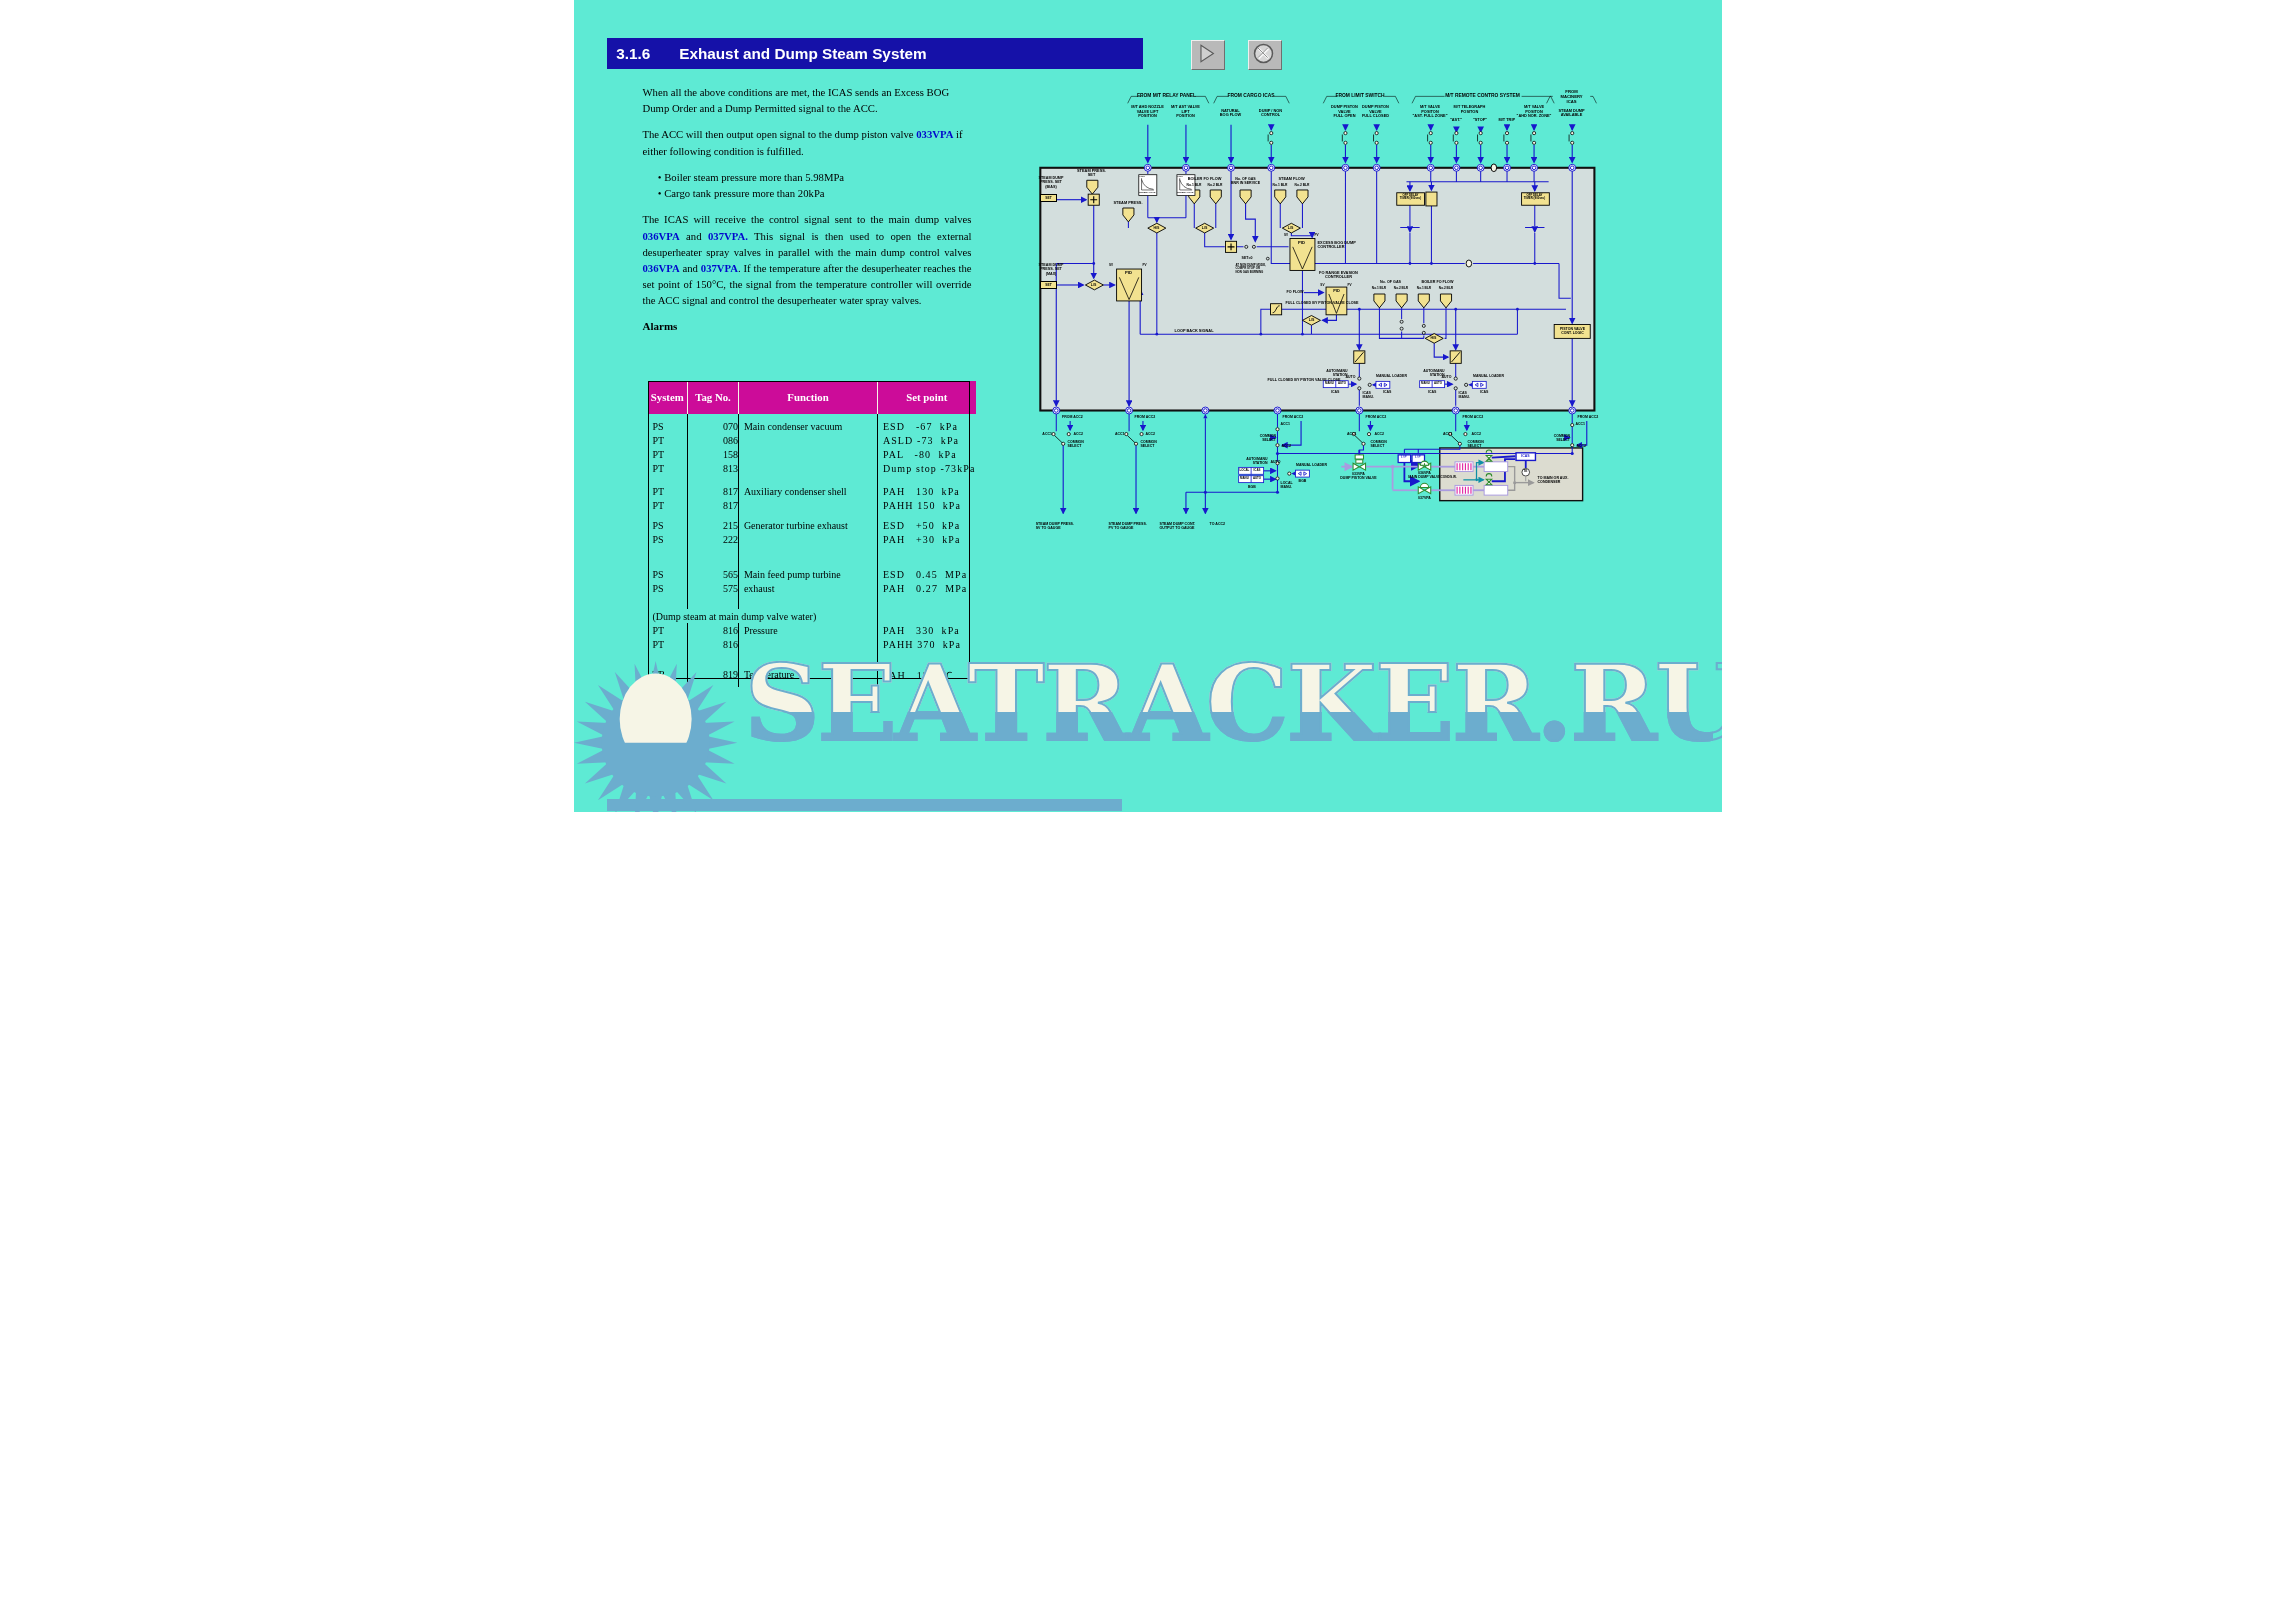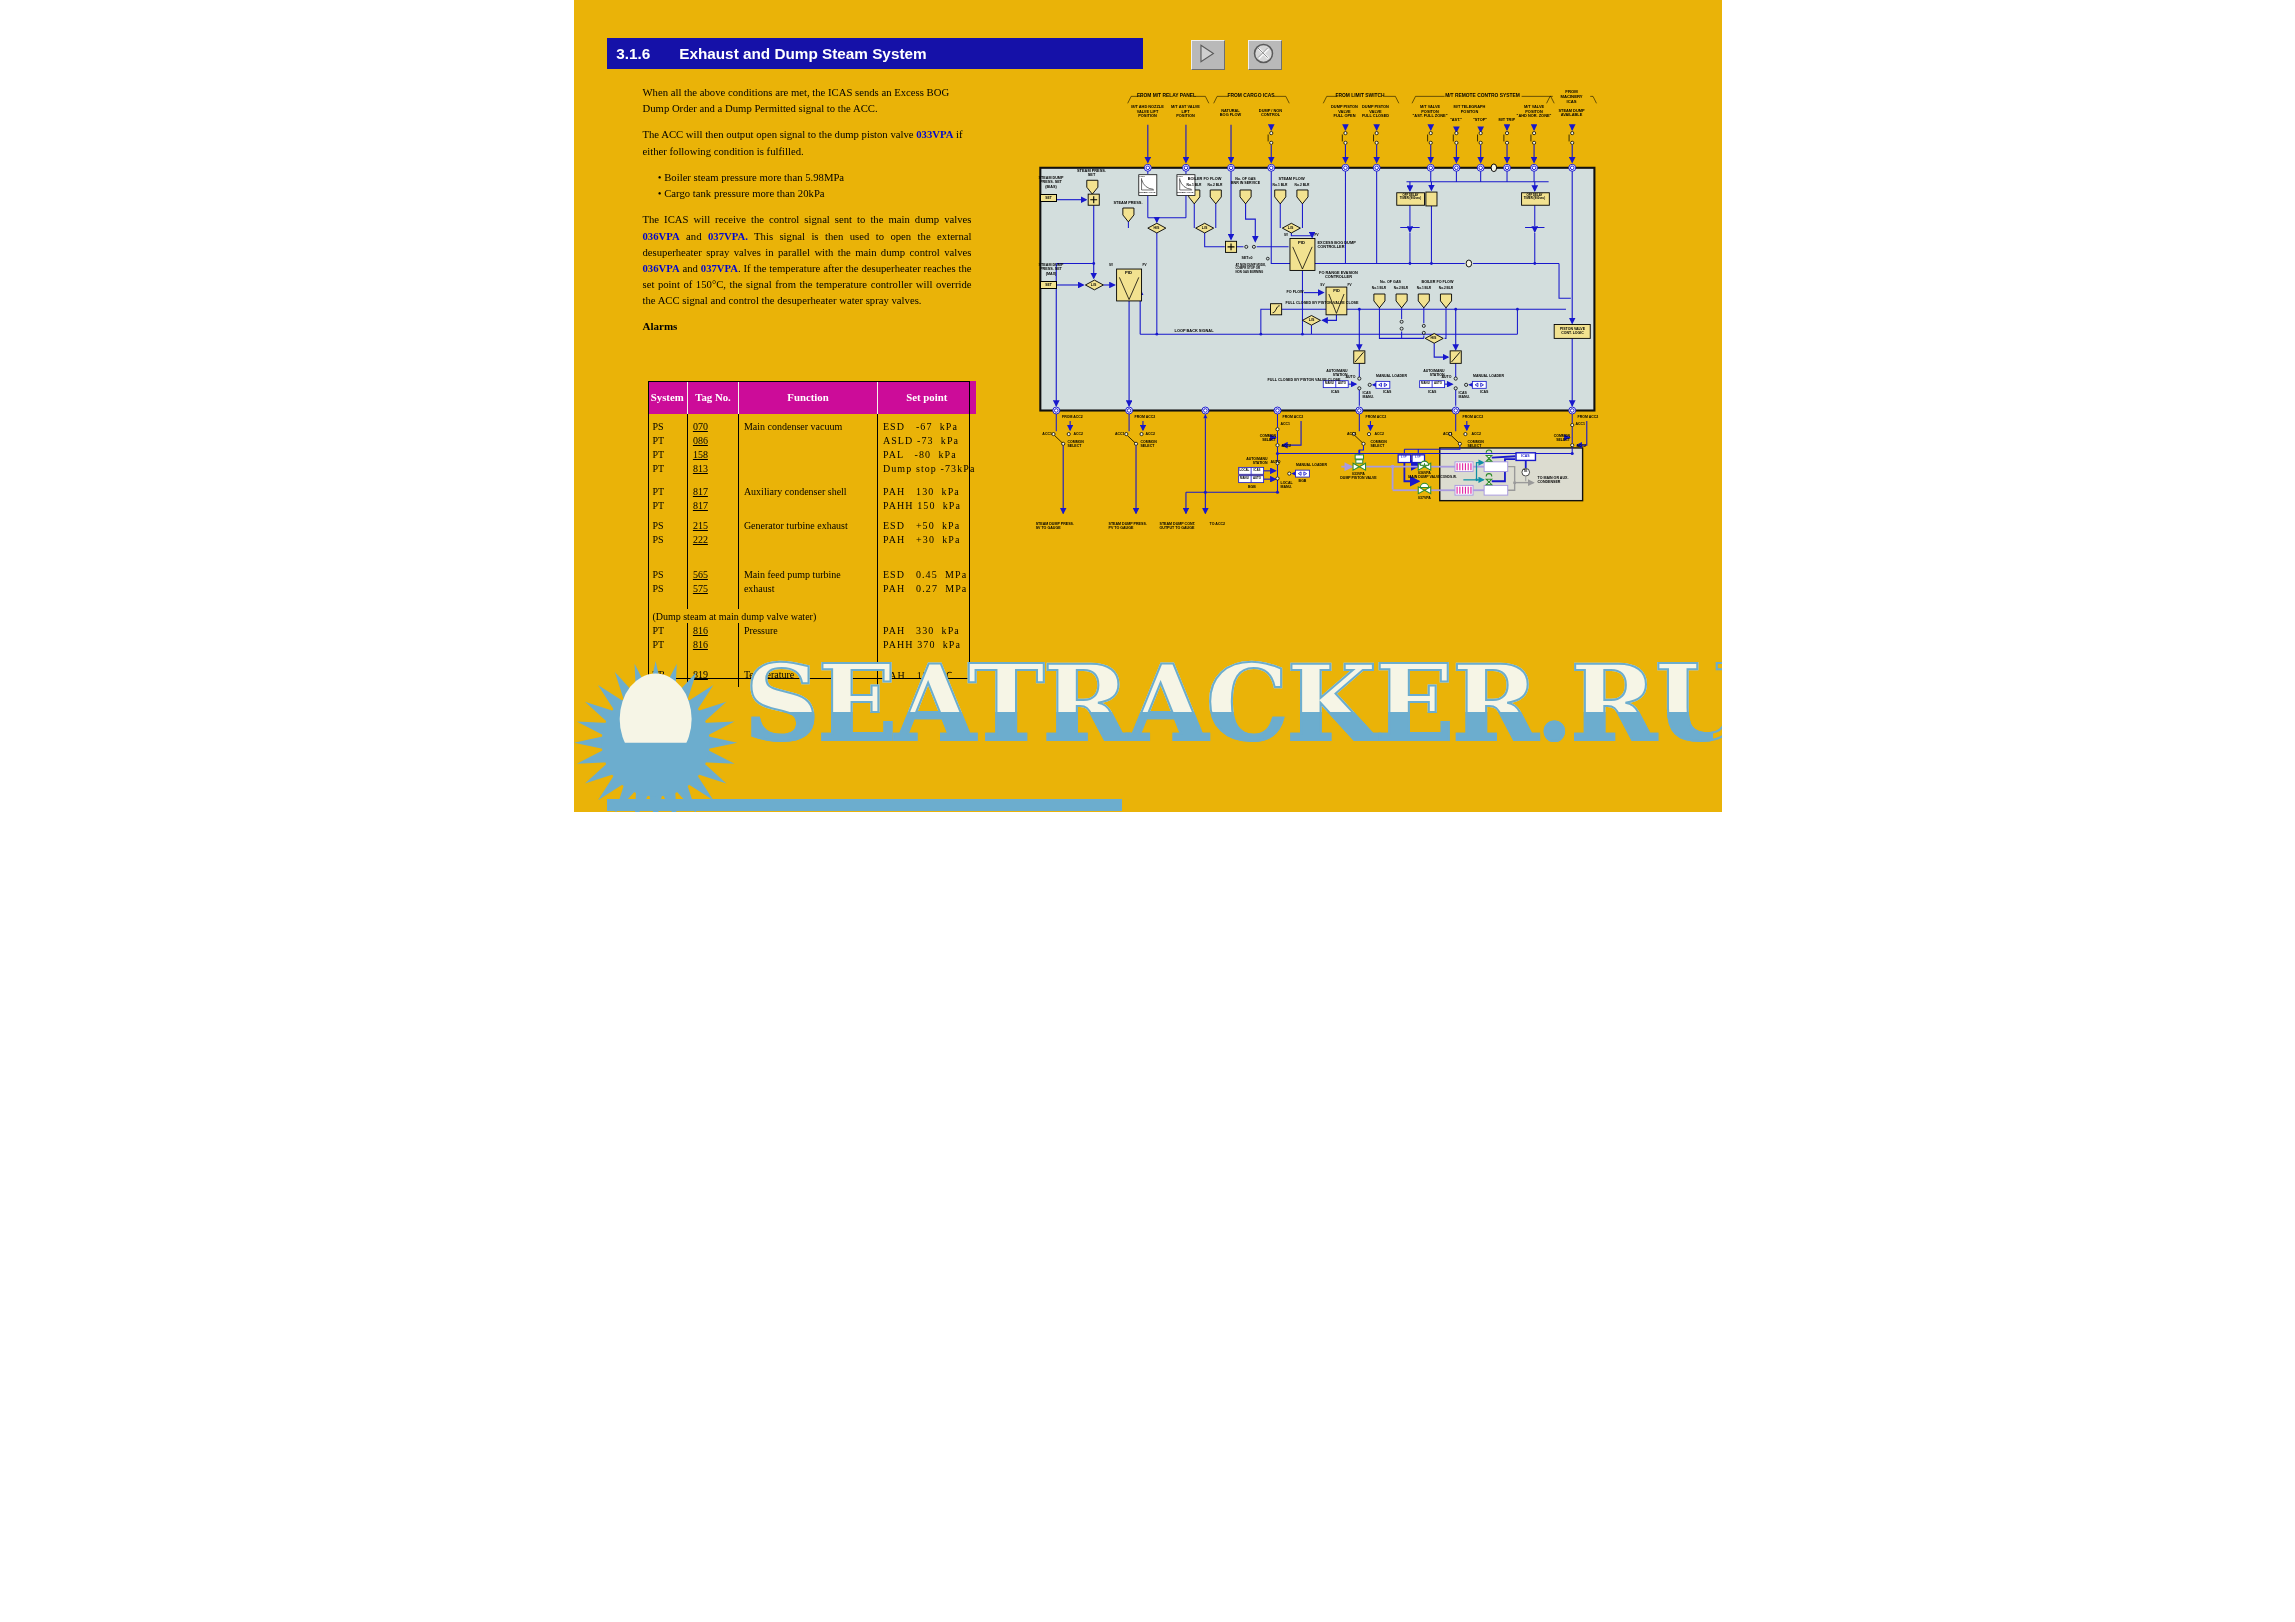--- a/index.html
+++ b/index.html
@@ -1,16 +1,16 @@
 <!DOCTYPE html>
 <html style="font-size:11px"><head>
 <meta charset="utf-8">
 <style>
   html,body{margin:0;padding:0;background:#ffffff;}
-  .page{position:relative;width:1148px;height:812px;background:#eab308;margin:0 auto;
+  .page{position:relative;width:1148px;height:812px;background:#5eead4;margin:0 auto;
         outline:7px solid #ffffff;overflow:hidden;font-family:"Liberation Sans",sans-serif;}
   
   .hdr{position:absolute;left:33px;top:38px;width:536px;height:31px;background:#1511A8;
        color:#fff;display:flex;align-items:center;font-weight:bold;font-size:15.3px;}
   .hdr .sec{margin-left:9.7px;}
   .hdr .ttl{margin-left:29px;}
   .btn{position:absolute;top:40px;width:32px;height:28px;background:#b9b9b9;
        border-top:1.4px solid #efefef;border-left:1.4px solid #efefef;
        border-right:1.4px solid #6f6f6f;border-bottom:1.4px solid #6f6f6f;cursor:pointer;}
   
@@ -26,21 +26,21 @@
          font-family:"Liberation Serif",serif;font-size:10px;color:#000;}
   .altab th{background:#CC0C99;color:#fff;font-weight:bold;font-size:10.8px;height:30.5px;}
   .altab th+th{border-left:1.4px solid #f6f5e6;}
   .altab td{padding:0 0 0 4.9px;vertical-align:middle;}
   .altab .body td{border-left:1.1px solid #000;}
   .altab .body td:first-child{border-left:none;}
   .altab tr{height:14px;}
   .altab tr.spA{height:9.7px}.altab tr.spB{height:5.5px}.altab tr.spC{height:21px}
   .altab tr.spD{height:14px}.altab tr.spE{height:16.6px}.altab tr.spF{height:5.5px}
   .setp{letter-spacing:1.1px;white-space:pre;}
-  .tagc{text-align:left;padding:0;text-decoration:underline;}
+  .tagc{text-align:right;padding:0;}
   .tbl-wrap{position:absolute;left:74px;top:381px;width:320px;height:296px;border:1.4px solid #000;}
   
   .diag{position:absolute;left:458px;top:90px;width:690px;height:451px;}
   .diag svg{position:absolute;left:0;top:0;}
   .dl{position:absolute;font-weight:bold;color:#000;white-space:pre-line;line-height:1.15;
       font-family:"Liberation Sans",sans-serif;}
   .dl.blue{color:#1818CC;}
   .dl.box{background:#f2e290;border:0.7px solid #000;line-height:6.2px;height:6.2px;}
   
   .wm{position:absolute;left:171px;top:637px;width:968px;height:118px;line-height:110px;

